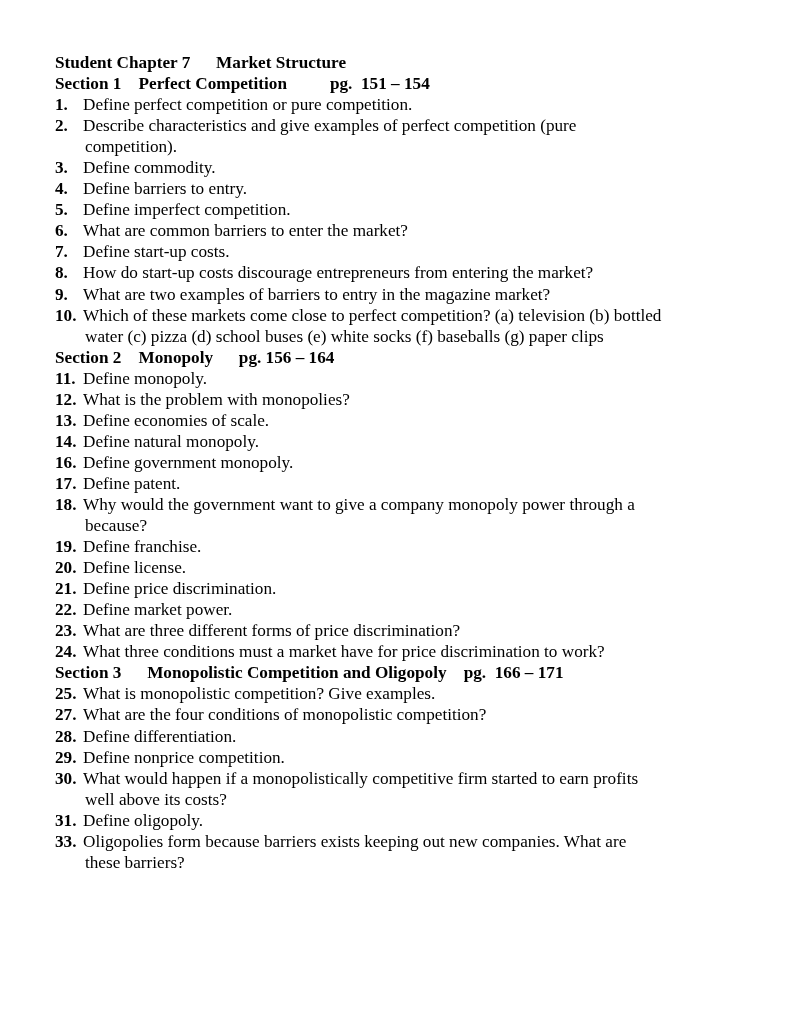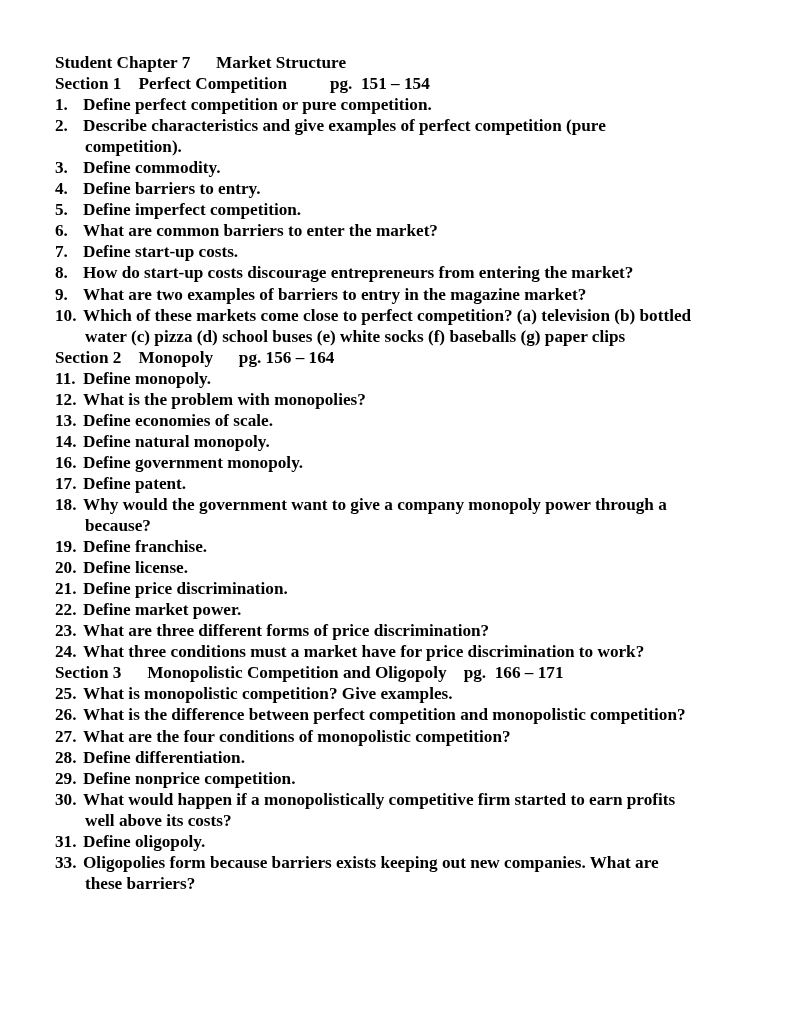--- a/index.html
+++ b/index.html
@@ -45,21 +45,21 @@
   }
   .q-num {
     flex: 0 0 auto;
     width: 28px;
     text-align: left;
     font-weight: bold;
     white-space: pre;
   }
   .q-text {
     flex: 1 1 auto;
-    font-weight: bold;
+    font-weight: normal;
     text-indent: 0;
     padding-left: 0;
     
     padding-right: 0;
   }
   
   .cont-line {
     display: block;
     padding-left: 2px;
   }
@@ -164,24 +164,20 @@
         <div class="q-row">
           <span class="q-num">24.</span>
           <span class="q-text"><span class="">What three conditions must a market have for price discrimination to work?</span></span>
         </div>
         <div class="section-line">Section 3  Monopolistic Competition and Oligopoly pg.  166 – 171</div>
         <div class="q-row">
           <span class="q-num">25.</span>
           <span class="q-text"><span class="">What is monopolistic competition?  Give examples.</span></span>
         </div>
         <div class="q-row">
-          <span class="q-num">26.</span>
-          <span class="q-text"><span class="">What is the difference between perfect competition and monopolistic competition?</span></span>
-        </div>
-        <div class="q-row">
           <span class="q-num">27.</span>
           <span class="q-text"><span class="">What are the four conditions of monopolistic competition?</span></span>
         </div>
         <div class="q-row">
           <span class="q-num">28.</span>
           <span class="q-text"><span class="">Define differentiation.</span></span>
         </div>
         <div class="q-row">
           <span class="q-num">29.</span>
           <span class="q-text"><span class="">Define nonprice competition.</span></span>

